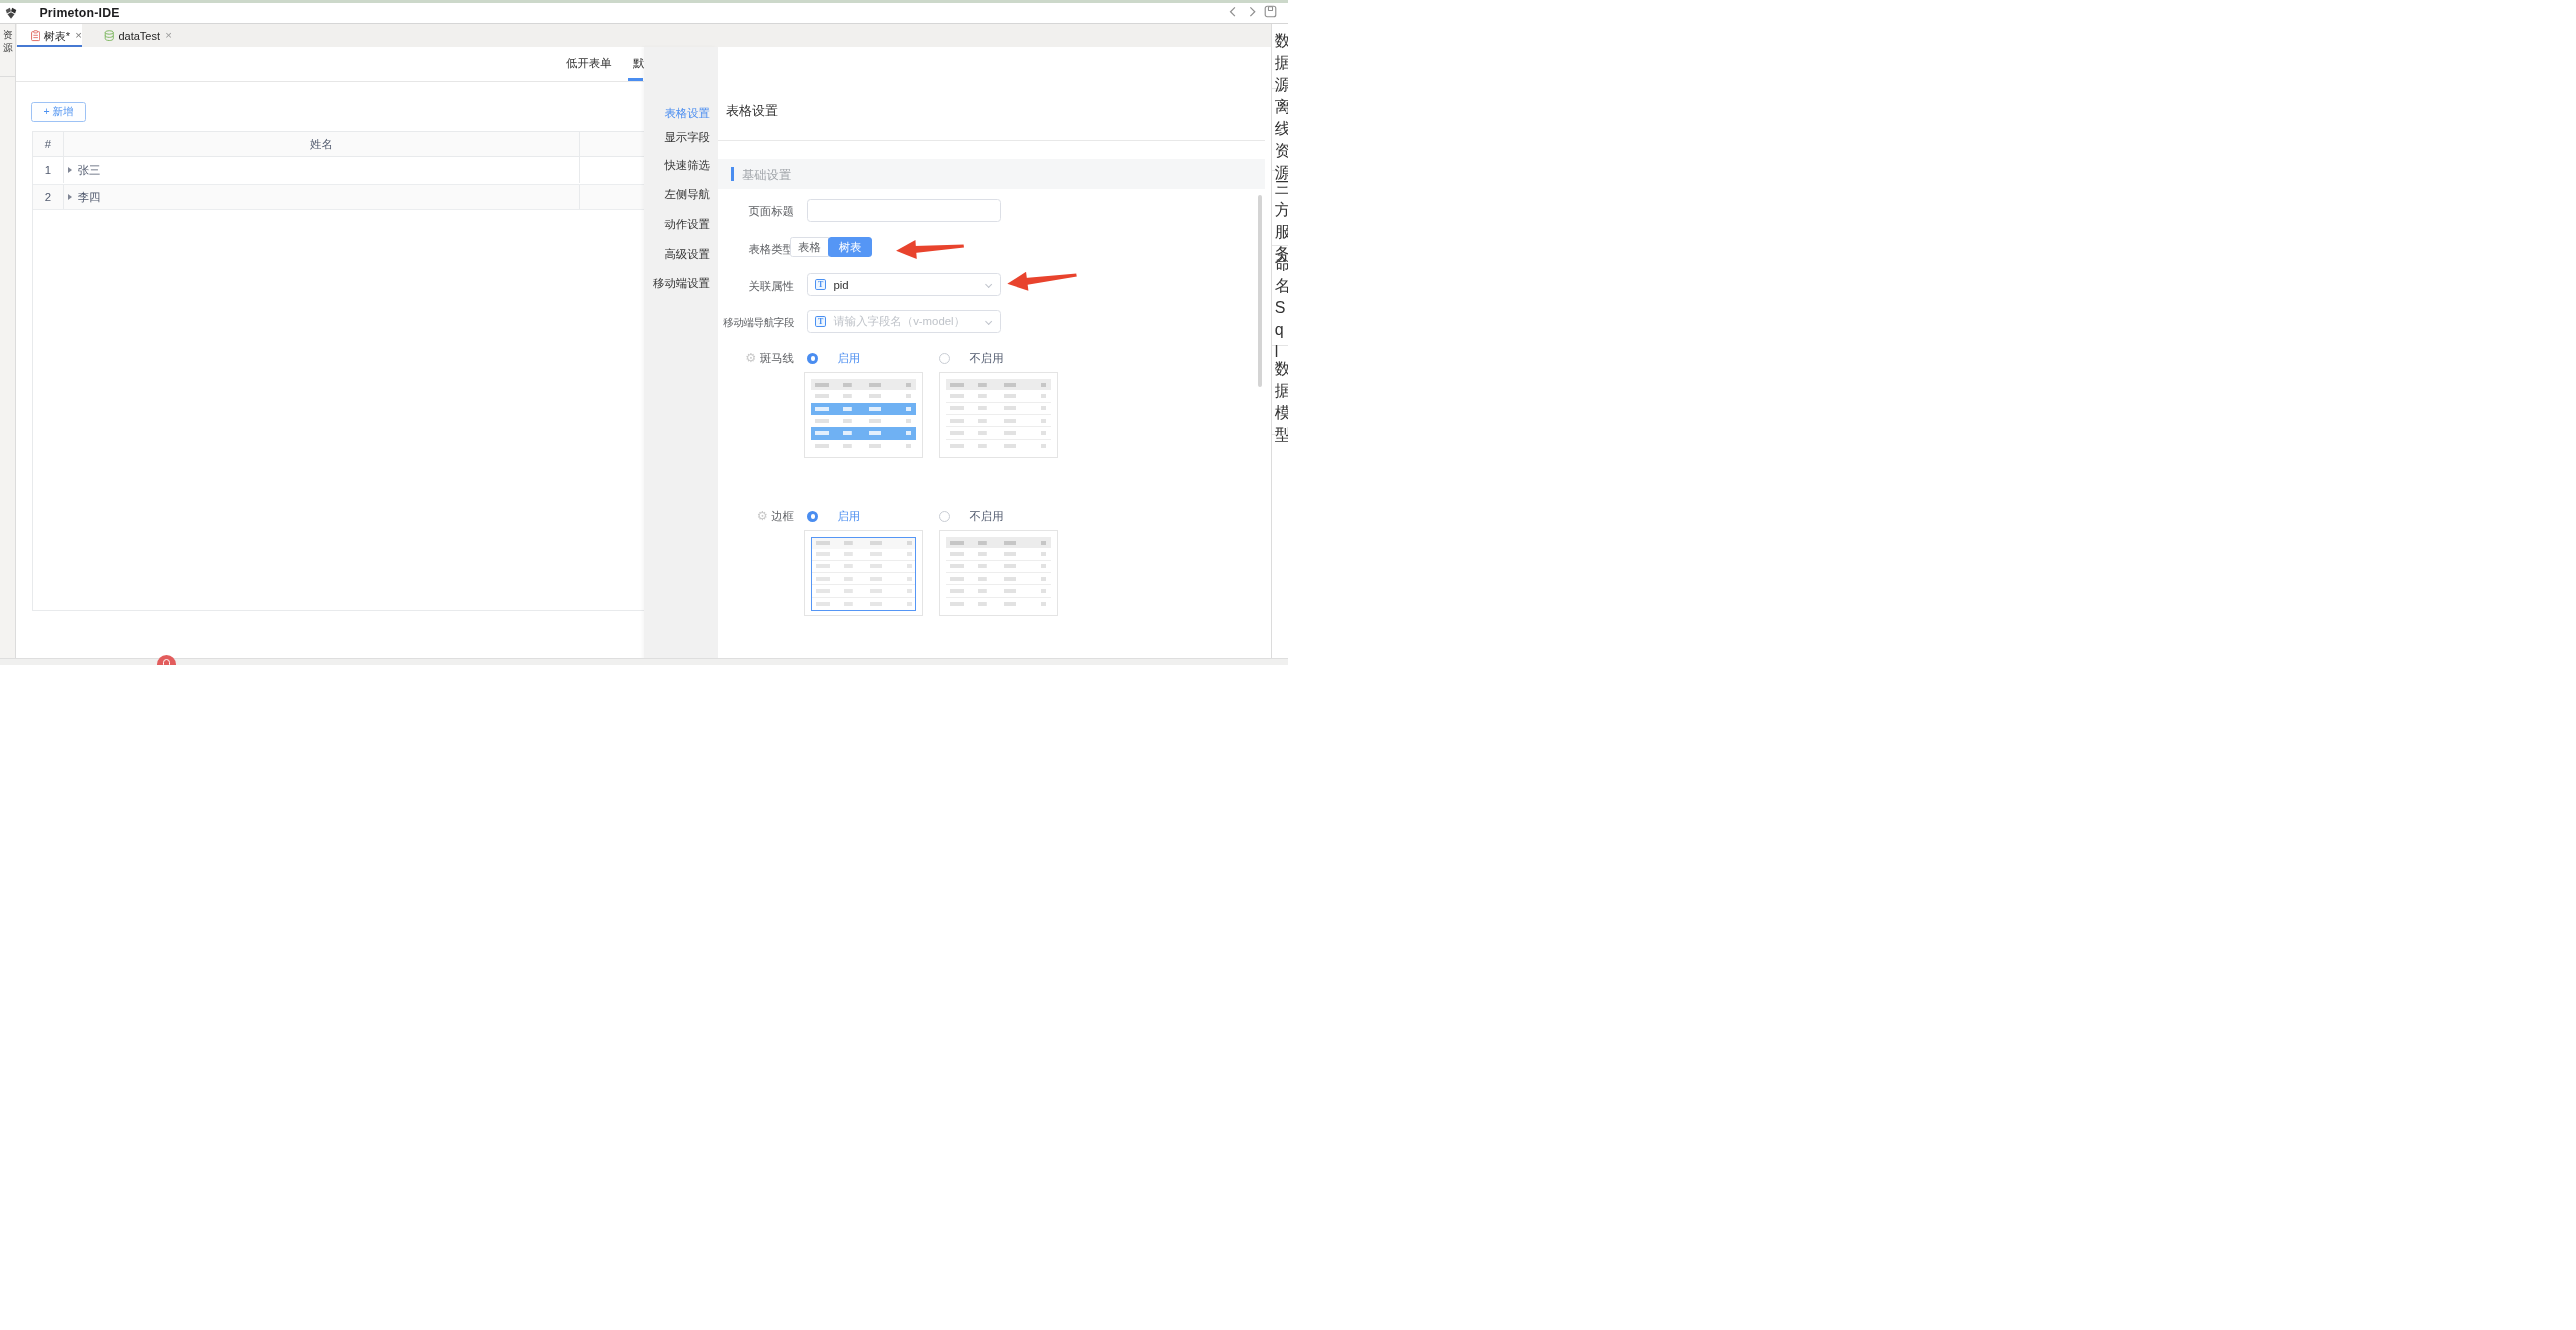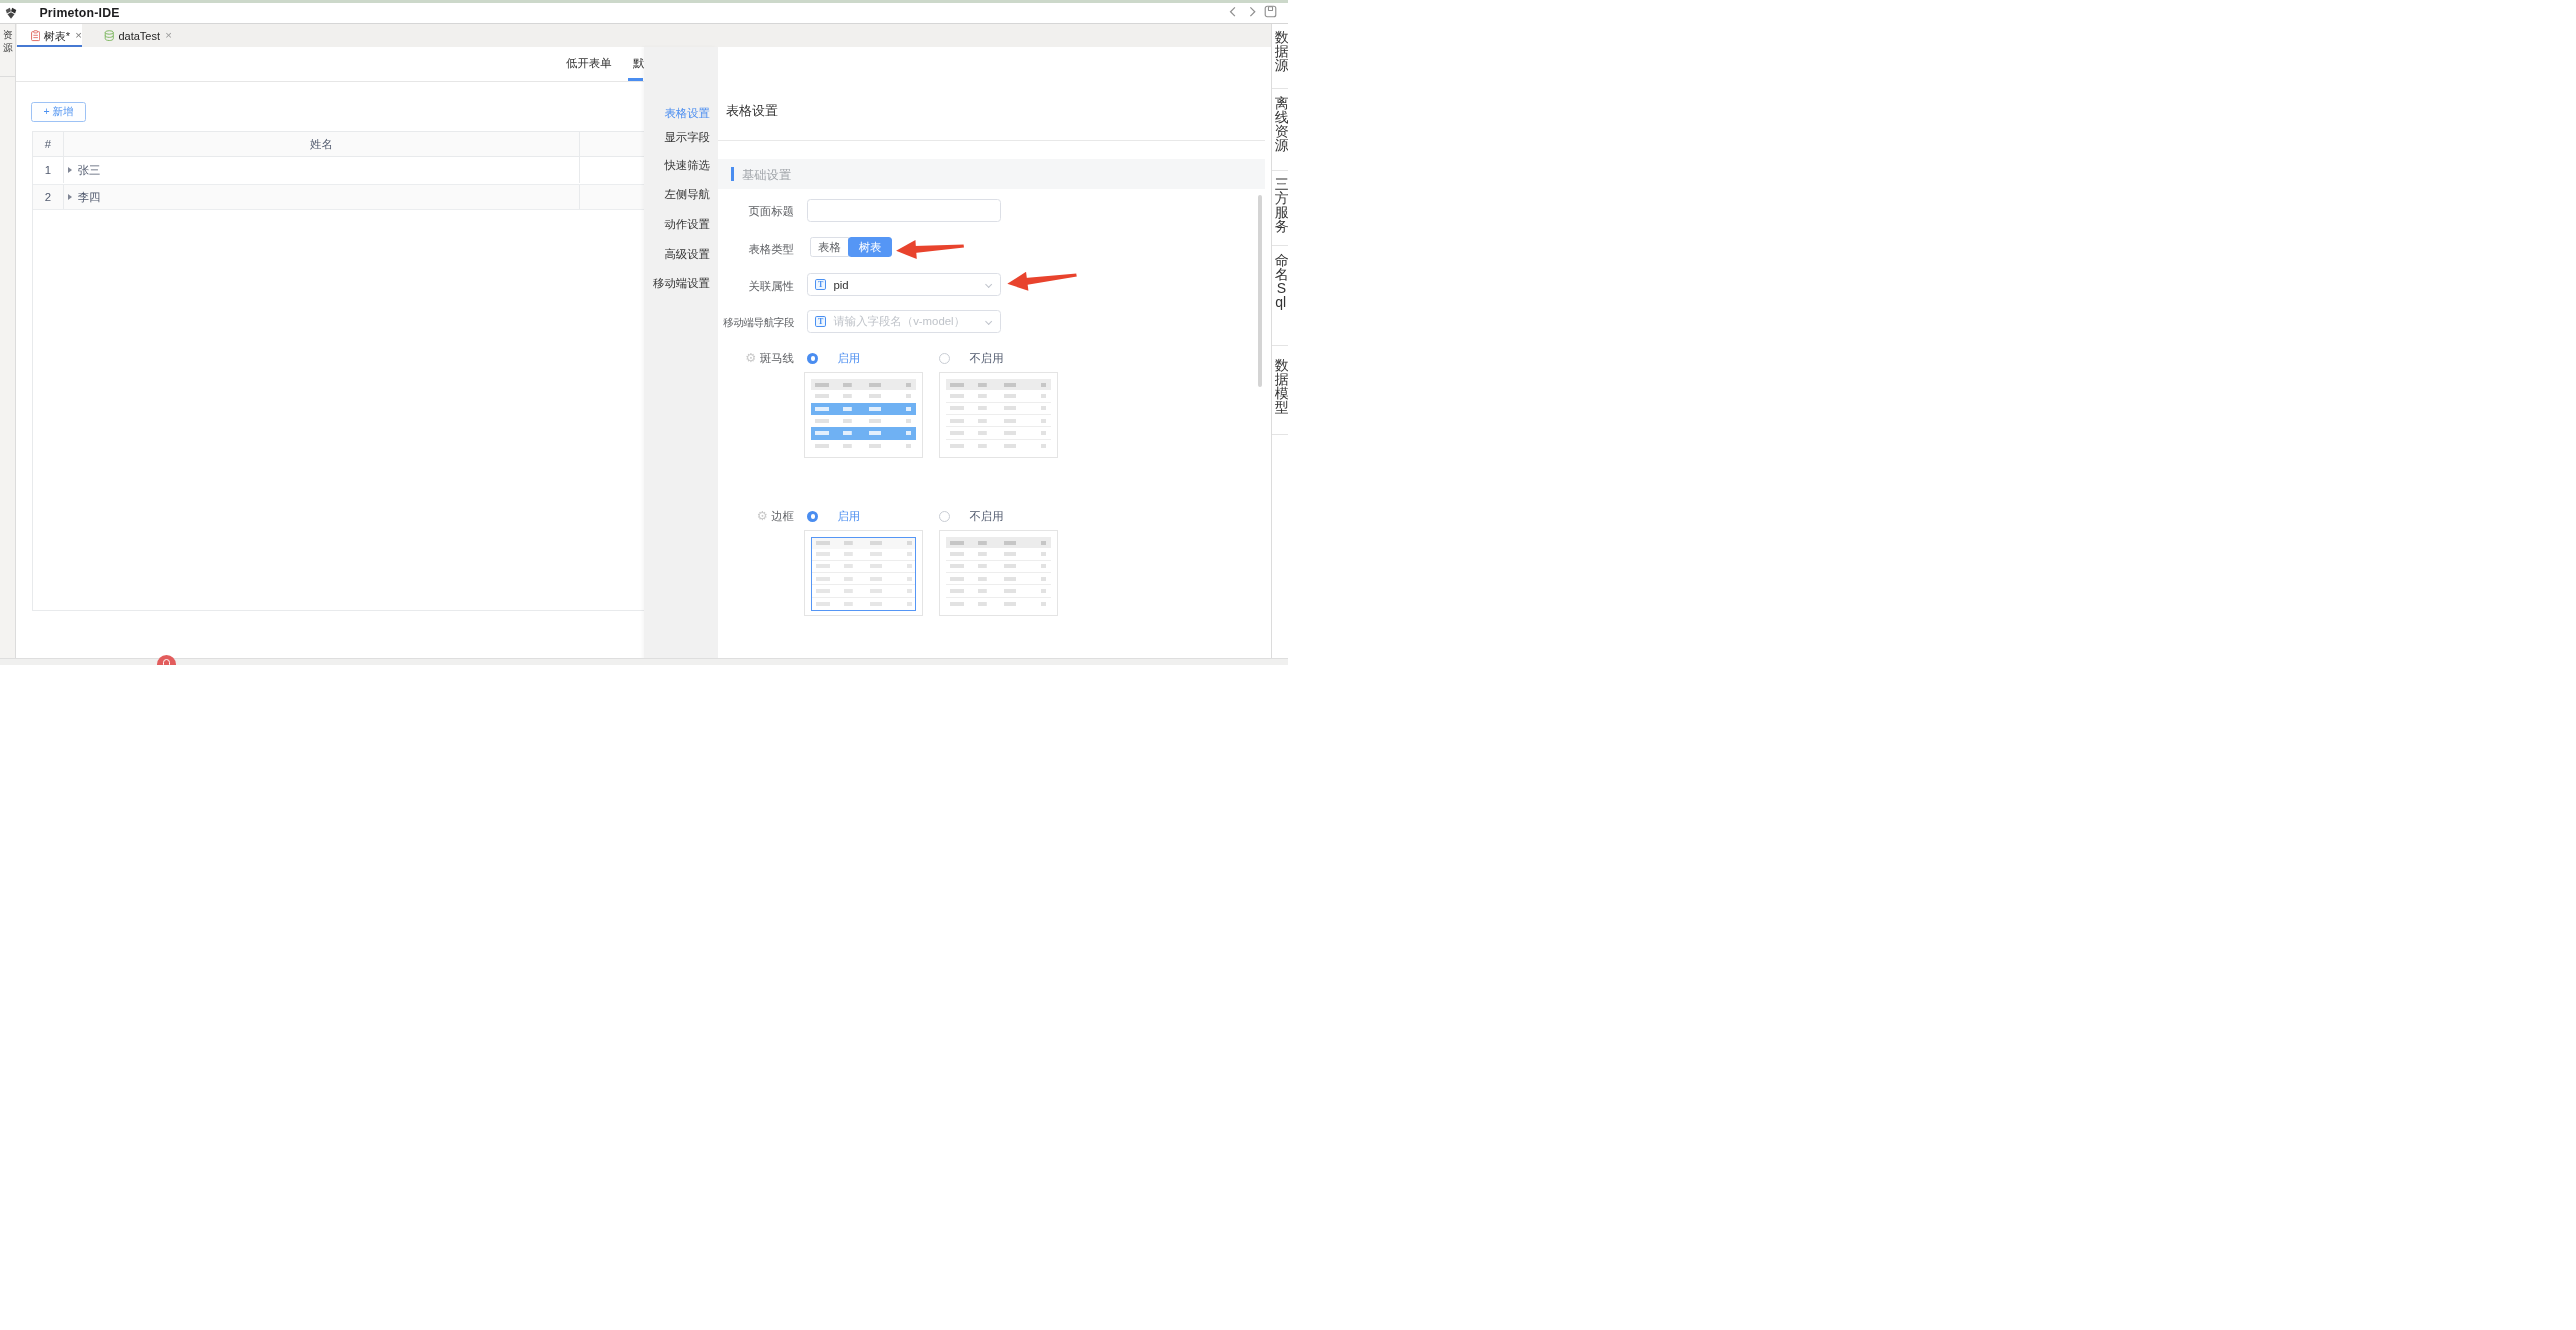--- a/index.html
+++ b/index.html
@@ -68,21 +68,21 @@
   .f-label.long { font-size:10.5px; letter-spacing:-0.4px; }
   .f-label.iconed { display:flex; justify-content:flex-end; align-items:center; gap:3.5px; }
   .gear { color:#c9c9c9; font-size:12.3px; line-height:1; }
 
   .f-input { position:absolute; left:89px; width:194px; height:23px; border:0.9px solid #dcdfe6; border-radius:3.5px; background:#fff; display:flex; align-items:center; padding:0 7px; }
   .t-ico { width:11.4px; height:11.4px; border:0.9px solid #4a90f2; border-radius:1.8px; background:#eef6ff; color:#4a90f2; font-size:8px; font-weight:700; display:flex; align-items:center; justify-content:center; font-family:"Liberation Serif",serif; }
   .sel-text { margin-left:7px; font-size:11.4px; color:#333; }
   .sel-text.placeholder { color:#bfc3c9; }
   .chev { position:absolute; right:8.8px; top:8px; width:5.3px; height:5.3px; border:solid #c0c4cc; border-width:0 1.3px 1.3px 0; transform:rotate(45deg); }
 
-  .seg { position:absolute; left:92px; height:20px; display:flex;border-radius:10px; }
+  .seg { position:absolute; left:72px; height:20px; display:flex;border-radius:10px; }
   .seg-off { width:39px; border:0.9px solid #dcdfe6; border-radius:2.6px 0 0 2.6px; background:#fff; color:#606266; font-size:11.4px; display:flex; align-items:center; justify-content:center; cursor:pointer; }
   .seg-on { width:44px; margin-left:-0.9px; border-radius:3.5px; background:#5596f5; color:#fff; font-size:11.4px; display:flex; align-items:center; justify-content:center; cursor:pointer; }
 
   .radio-line { position:absolute; display:flex; align-items:center; gap:19px; cursor:pointer; }
   .rb { width:11.4px; height:11.4px; border-radius:50%; }
   .rb.on { background:#4a8df0; position:relative; }
   .rb.on::after { content:""; position:absolute; left:3.5px; top:3.5px; width:4.4px; height:4.4px; border-radius:50%; background:#fff; }
   .rb.off { background:#fff; border:0.9px solid #c9cdd4; }
   .r-on-label { font-size:11.4px; color:#4a8df0; }
   .r-off-label { font-size:11.4px; color:#515a6e; }
@@ -106,21 +106,21 @@
 
   #view-api { position:absolute; left:219px; top:649px; display:flex; align-items:center; gap:3.5px; color:#4a8df0; font-size:11.4px; z-index:3; cursor:pointer; }
   #view-api .eye { font-size:12.3px; line-height:1; }
 
   
   .red-arrow { position:absolute; z-index:3; }
 
   
   #right-rail { left:1271px; top:24px; width:16.7px; height:641px; background:#fff; border-left:0.9px solid #dcdcdc; z-index:2; }
   .rr-item { position:absolute; left:0; width:16.7px; border-bottom:0.9px solid #e4e4e4; display:flex; justify-content:center; }
-  .rr-text { width:11.4px; font-size:14px; line-height:14px; color:#333; word-break:break-all; text-align:right; cursor:pointer; }
+  .rr-text { width:11.4px; font-size:16px; line-height:22px; color:#333; word-break:break-all; text-align:left; cursor:pointer; }
 
   
   #bottom-strip { left:0; top:658px; width:1288px; height:7px; background:#f0f0ef; border-top:0.9px solid #dedede; z-index:4; }
   #error-badge { left:157px; top:655px; width:19.3px; height:19.3px; border-radius:50%; background:#e25c5c; z-index:5; }
   #error-badge::after { content:""; position:absolute; left:6.1px; top:4.4px; width:5.3px; height:7px; border:1.8px solid #fff; border-radius:3.5px; }
 </style>
 </head>
 <body>
 
 <div class="abs" id="top-strip"></div>

